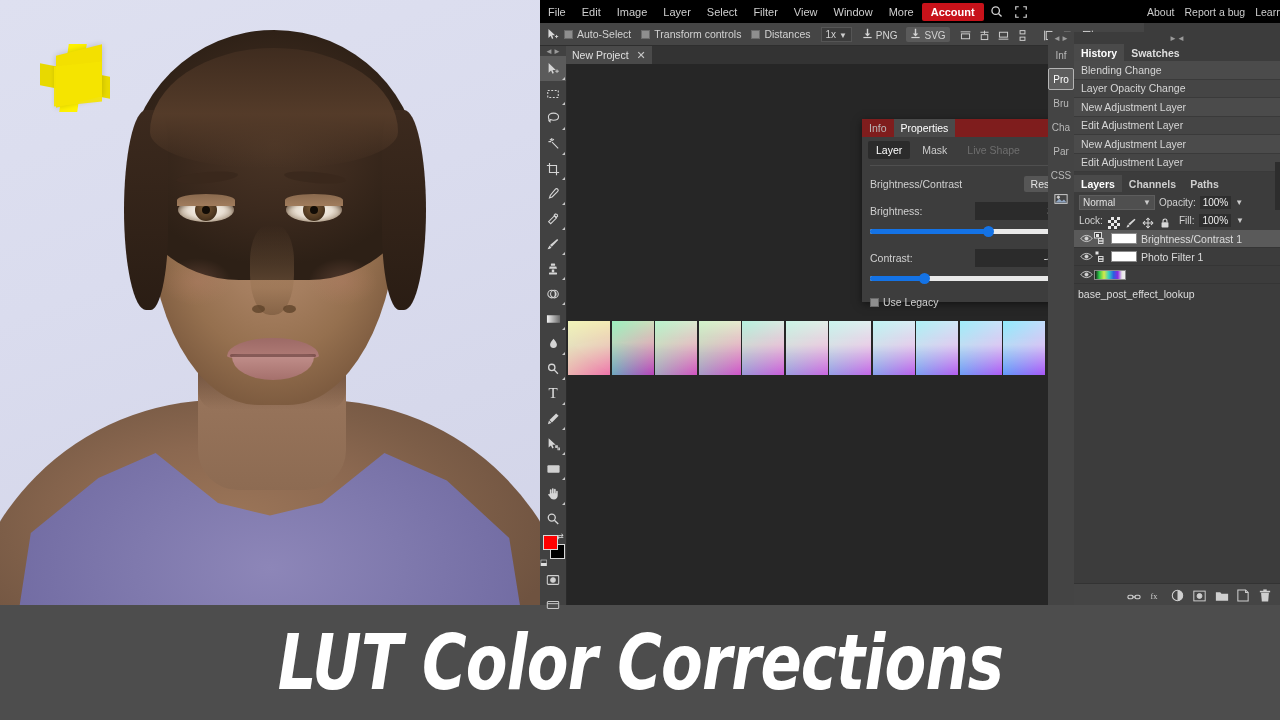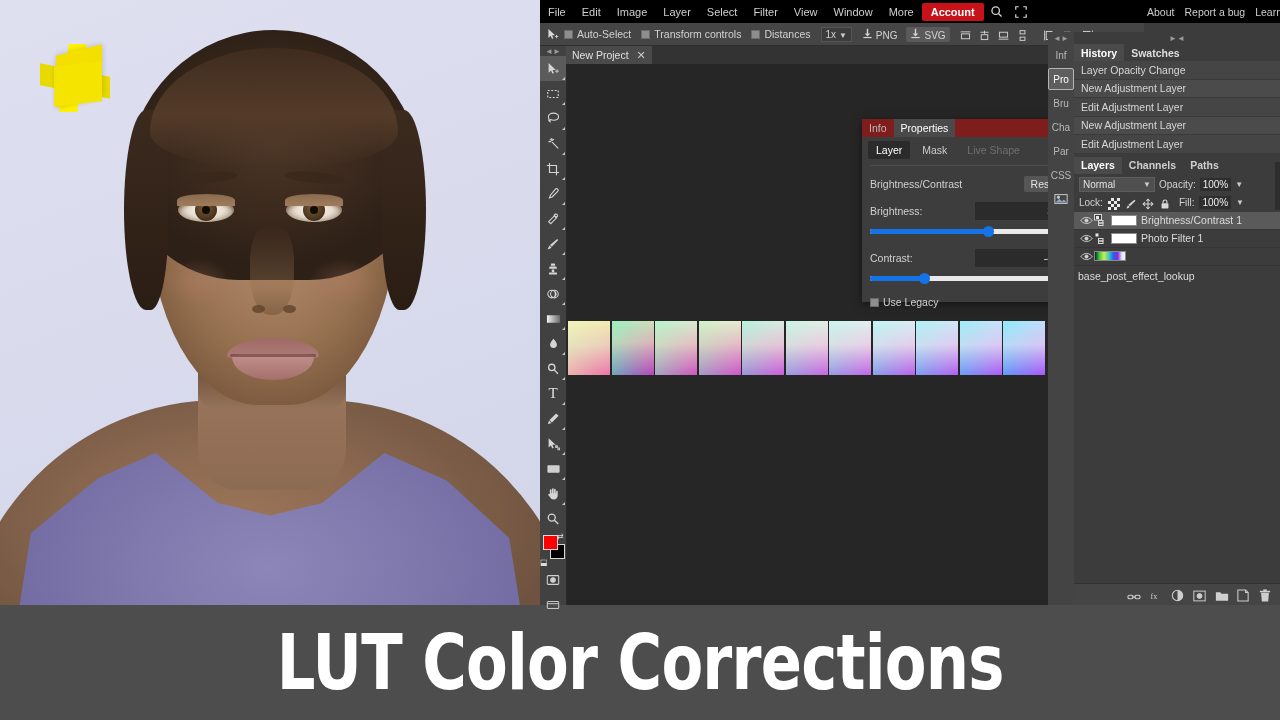--- a/index.html
+++ b/index.html
@@ -102,21 +102,21 @@
   .plA { left:22px; top:10px; width:46px; height:52px; background:#f3e000;
          transform: skewY(-14deg); box-shadow: 0 0 6px rgba(0,0,0,.18); }
   .plB { left:6px; top:30px; width:70px; height:22px; background:#e8d900; transform: skewY(11deg); }
   .plC { left:30px; top:4px; width:18px; height:68px; background:#fff200; transform: skewX(-8deg); }
   .plD { left:20px; top:24px; width:48px; height:40px; background:#f5e400; opacity:.92; transform: skewY(-6deg); }
 
   
   #caption {
     position:absolute; left:0; top:605px; width:1280px; height:115px;
     background:#4d4d4d; color:#ffffff;
-    display:flex; align-items:center; justify-content:center;
+    display:flex; align-items:center; justify-content:center;font-style:italic;
   }
   #caption-text {
     font-family:"DejaVu Sans", sans-serif;
     font-weight:700; font-size:76px; line-height:1;
     letter-spacing:-1px;
     transform: scaleX(.80); transform-origin:center;
     white-space:nowrap;
   }
 
   
@@ -733,20 +733,21 @@
 
     <div id="rpanels">
       <div id="rgrip2">►◄</div>
 
       <div id="hist-tabs">
         <div class="htab sel">History</div>
         <div class="htab">Swatches</div>
       </div>
 
       <div id="hist-list">
+        <div class="hitem">Blending Change</div>
         <div class="hitem alt">Layer Opacity Change</div>
         <div class="hitem">New Adjustment Layer</div>
         <div class="hitem alt">Edit Adjustment Layer</div>
         <div class="hitem">New Adjustment Layer</div>
         <div class="hitem alt">Edit Adjustment Layer</div>
       </div>
       <div id="hist-scroll"></div>
 
       <div id="layers-tabs">
         <div class="ltab sel">Layers</div>

